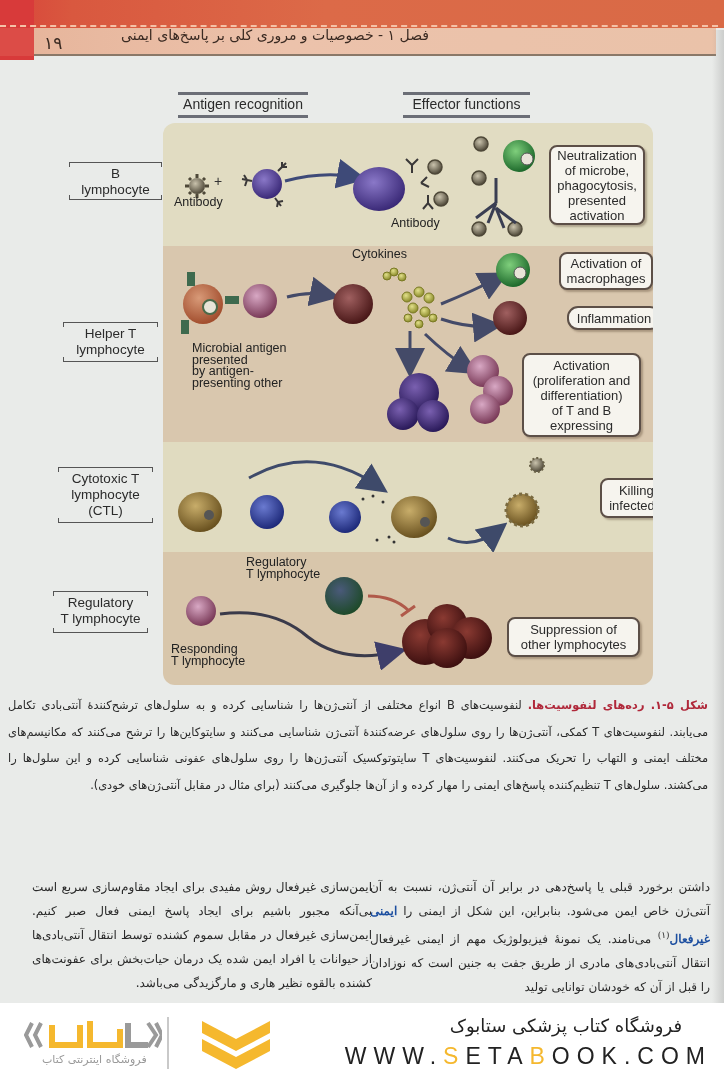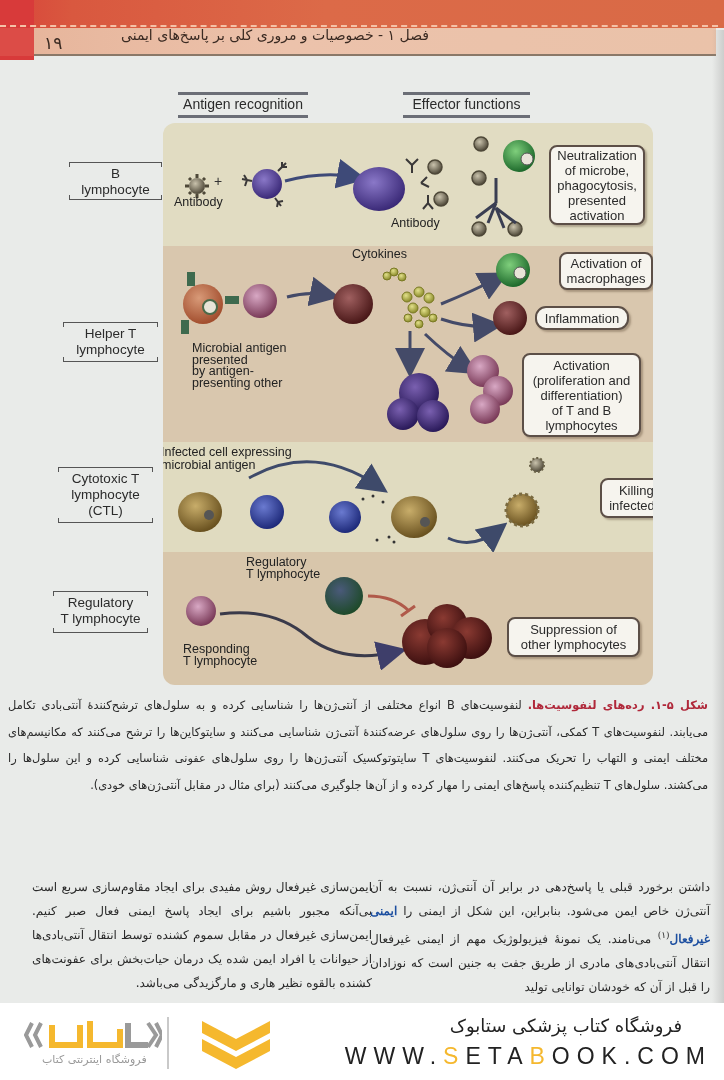--- a/index.html
+++ b/index.html
@@ -283,30 +283,30 @@
       <div>presented</div>
       <div>by antigen-</div>
       <div>presenting other</div>
     </div>
     <div class="effect-box" style="left:384px;top:6px;width:94px;height:38px;margin-left:12px;">
       <div>
         <div>Activation of</div>
         <div>macrophages</div>
       </div>
     </div>
-    <div class="effect-box" style="left:372px;top:60px;width:94px;height:24px;border-radius:11px;">
+    <div class="effect-box" style="left:404px;top:60px;width:94px;height:24px;border-radius:11px;">
       <div>Inflammation</div>
     </div>
     <div class="effect-box" style="left:359px;top:107px;width:119px;height:84px;">
       <div>
         <div>Activation</div>
         <div>(proliferation and</div>
         <div>differentiation)</div>
         <div>of T and B</div>
-        <div>lymphocytes</div>
+        <div>expressing</div>
       </div>
     </div>
   </div>
 
   <div class="panel p-ctl">
     <svg width="490" height="110">
       <defs>
         <radialGradient id="gOlive" cx="40%" cy="35%" r="65%">
             <stop offset="0" stop-color="#c8ad6a"></stop>
             <stop offset="1" stop-color="#6a5220"></stop>
@@ -337,24 +337,20 @@
       <g>
         <ellipse cx="251" cy="75" rx="23" ry="21" fill="url(#gOlive)"></ellipse>
         <circle cx="262" cy="80" r="5" fill="#555"></circle>
       </g>
       <path d="M285,96 Q310,108 335,88" stroke="#3e4a6a" stroke-width="3" fill="none" marker-end="url(#arrowHead3)"></path>
       <g>
         <circle cx="359" cy="68" r="16" fill="url(#gOlive)" stroke="#7a6a40" stroke-width="3" stroke-dasharray="3 3"></circle>
         <circle cx="374" cy="23" r="7" fill="url(#gMicrobe)" stroke="#6a6248" stroke-width="2" stroke-dasharray="2 2"></circle>
       </g>
     </svg>
-    <div class="cell-text" style="left:-2px;top:4px;line-height:13px;">
-      <div>Infected cell expressing</div>
-      <div>microbial antigen</div>
-    </div>
     <div class="effect-box" style="left:393px;top:36px;width:87px;height:40px;margin-left:44px;">
       <div>
         <div>Killing of</div>
         <div>infected cell</div>
       </div>
     </div>
   </div>
 
   <div class="panel p-reg">
     <svg width="490" height="133">
@@ -380,21 +376,21 @@
         <circle cx="262" cy="90" r="23"></circle>
           <circle cx="284" cy="72" r="20"></circle>
           <circle cx="308" cy="86" r="21"></circle>
           <circle cx="284" cy="96" r="20"></circle>
       </g>
     </svg>
     <div class="cell-text" style="left:83px;top:4px;line-height:12px;">
       <div>Regulatory</div>
       <div>T lymphocyte</div>
     </div>
-    <div class="cell-text" style="left:20px;top:91px;line-height:12px;">
+    <div class="cell-text" style="left:8px;top:91px;line-height:12px;">
       <div>Responding</div>
       <div>T lymphocyte</div>
     </div>
     <div class="effect-box" style="left:344px;top:65px;width:133px;height:40px;">
       <div>
         <div>Suppression of</div>
         <div>other lymphocytes</div>
       </div>
     </div>
   </div>

